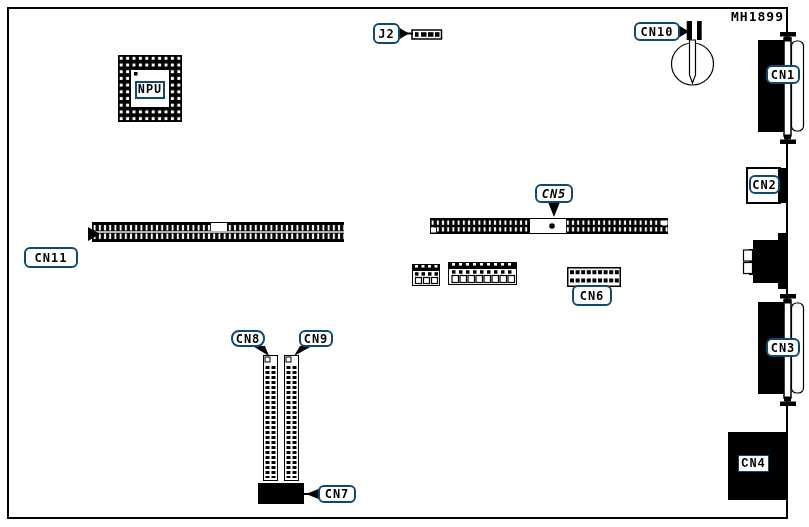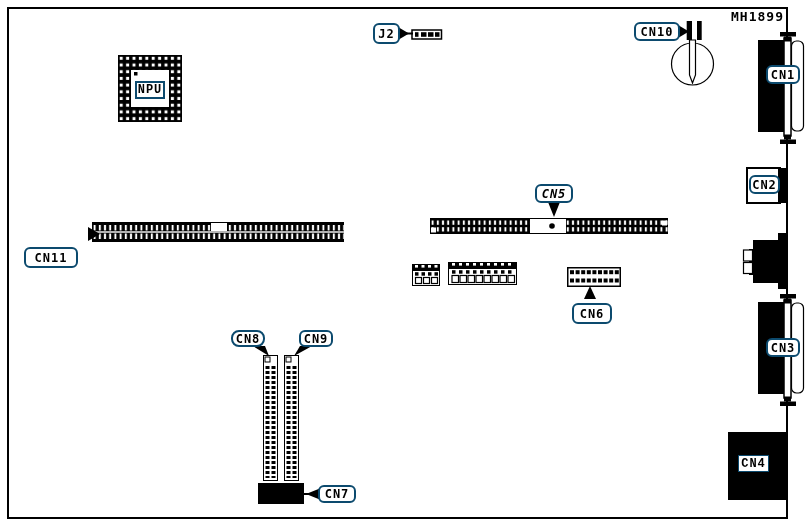--- a/index.html
+++ b/index.html
@@ -185,21 +185,21 @@
     <rect x="3" y="11.5" width="4" height="4" fill="#000"></rect>
       <rect x="8.6" y="11.5" width="4" height="4" fill="#000"></rect>
     <rect x="14.2" y="11.5" width="4" height="4" fill="#000"></rect>
       <rect x="19.8" y="11.5" width="4" height="4" fill="#000"></rect>
     <rect x="25.4" y="11.5" width="4" height="4" fill="#000"></rect>
       <rect x="31" y="11.5" width="4" height="4" fill="#000"></rect>
     <rect x="36.6" y="11.5" width="4" height="4" fill="#000"></rect>
       <rect x="42.2" y="11.5" width="4" height="4" fill="#000"></rect>
     <rect x="47.8" y="11.5" width="4" height="4" fill="#000"></rect>
   </svg>
-  <div class="callout" style="left:572px;top:303px;width:40px;height:21px;">CN6</div>
+  <div class="callout" style="left:572px;top:285px;width:40px;height:21px;">CN6</div>
 
   <svg class="abs" style="left:263px;top:355px;" width="15" height="126">
     <defs>
       <pattern id="colp" width="15" height="5" patternUnits="userSpaceOnUse">
         <rect x="2.5" y="1" width="4" height="3" fill="#000"></rect>
         <rect x="8.5" y="1" width="4" height="3" fill="#000"></rect>
       </pattern>
     </defs>
     <rect x="0.5" y="0.5" width="14" height="125" fill="#fff" stroke="#000"></rect>
     <rect x="1" y="9" width="13" height="114" fill="url(#colp)"></rect>

